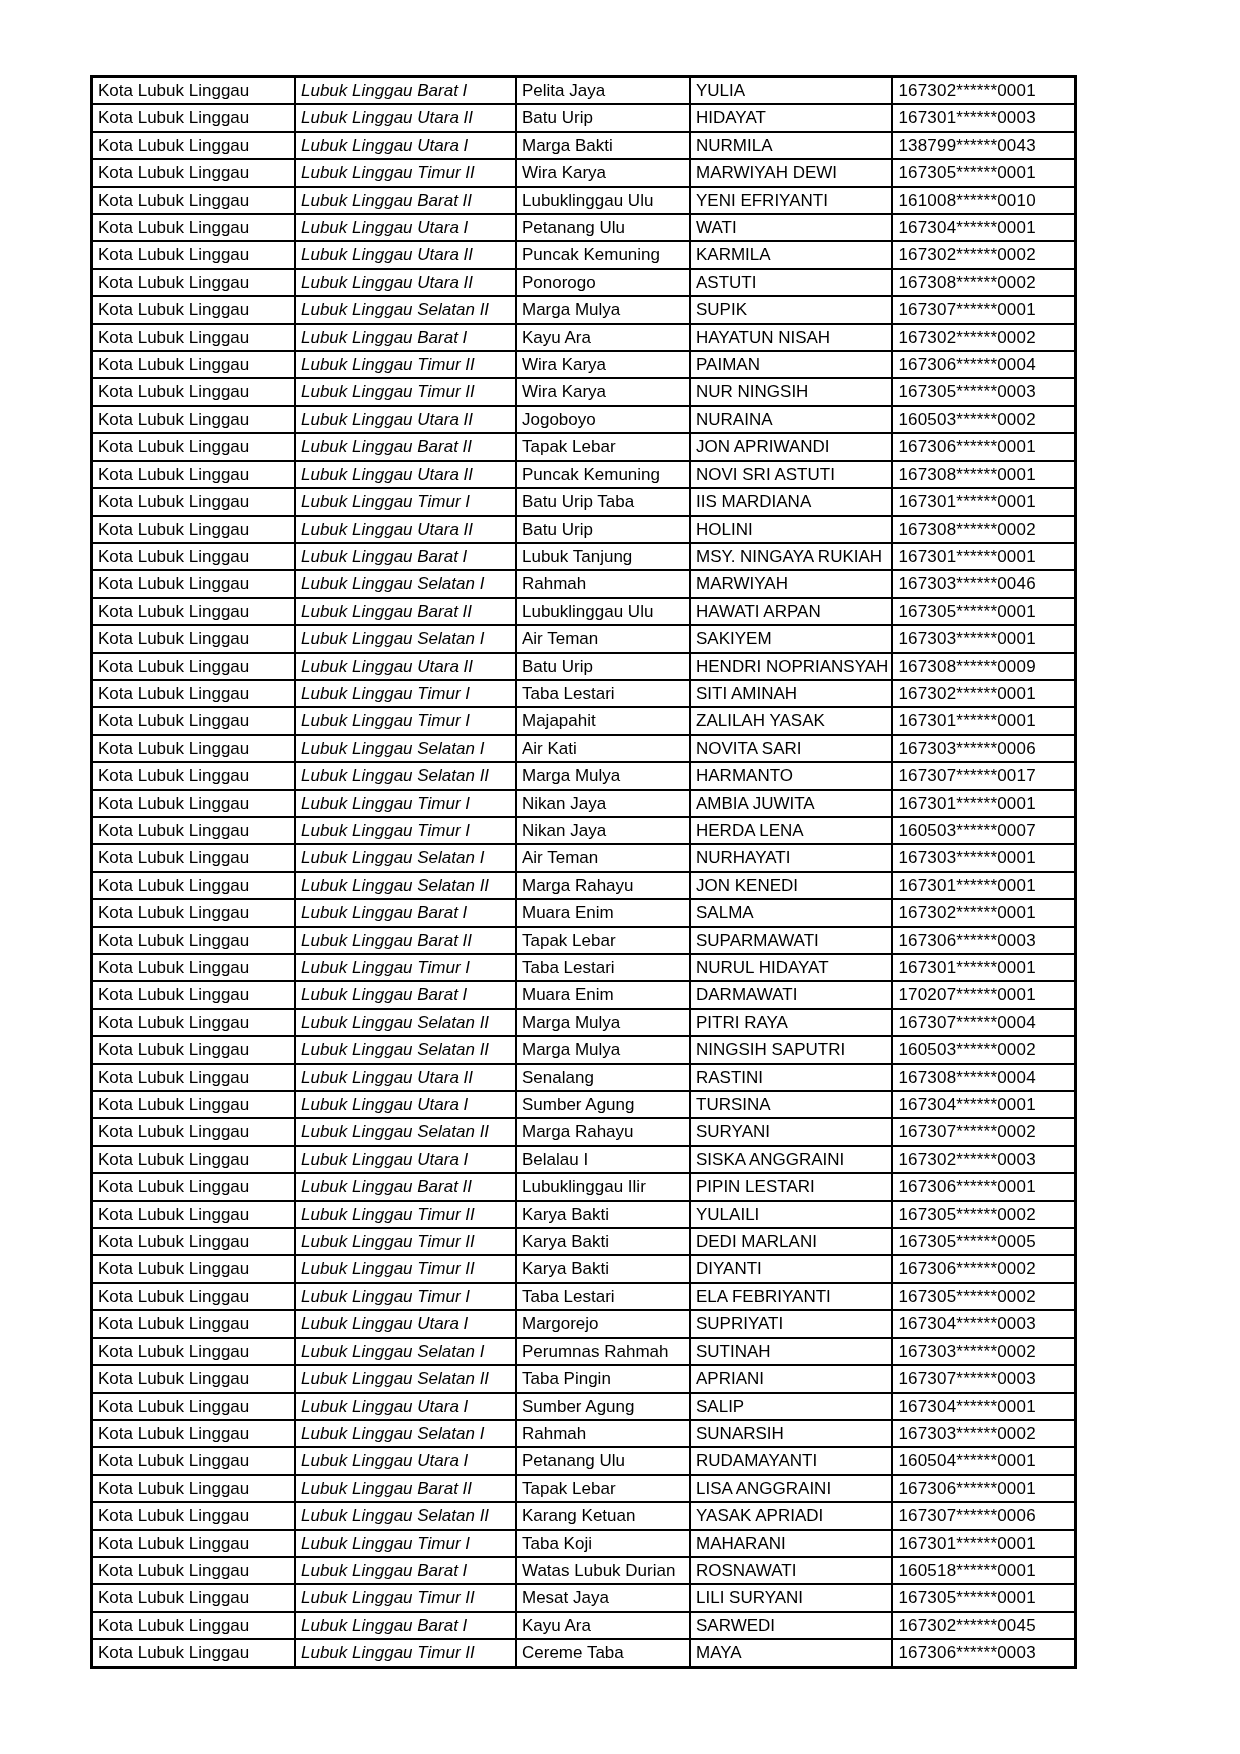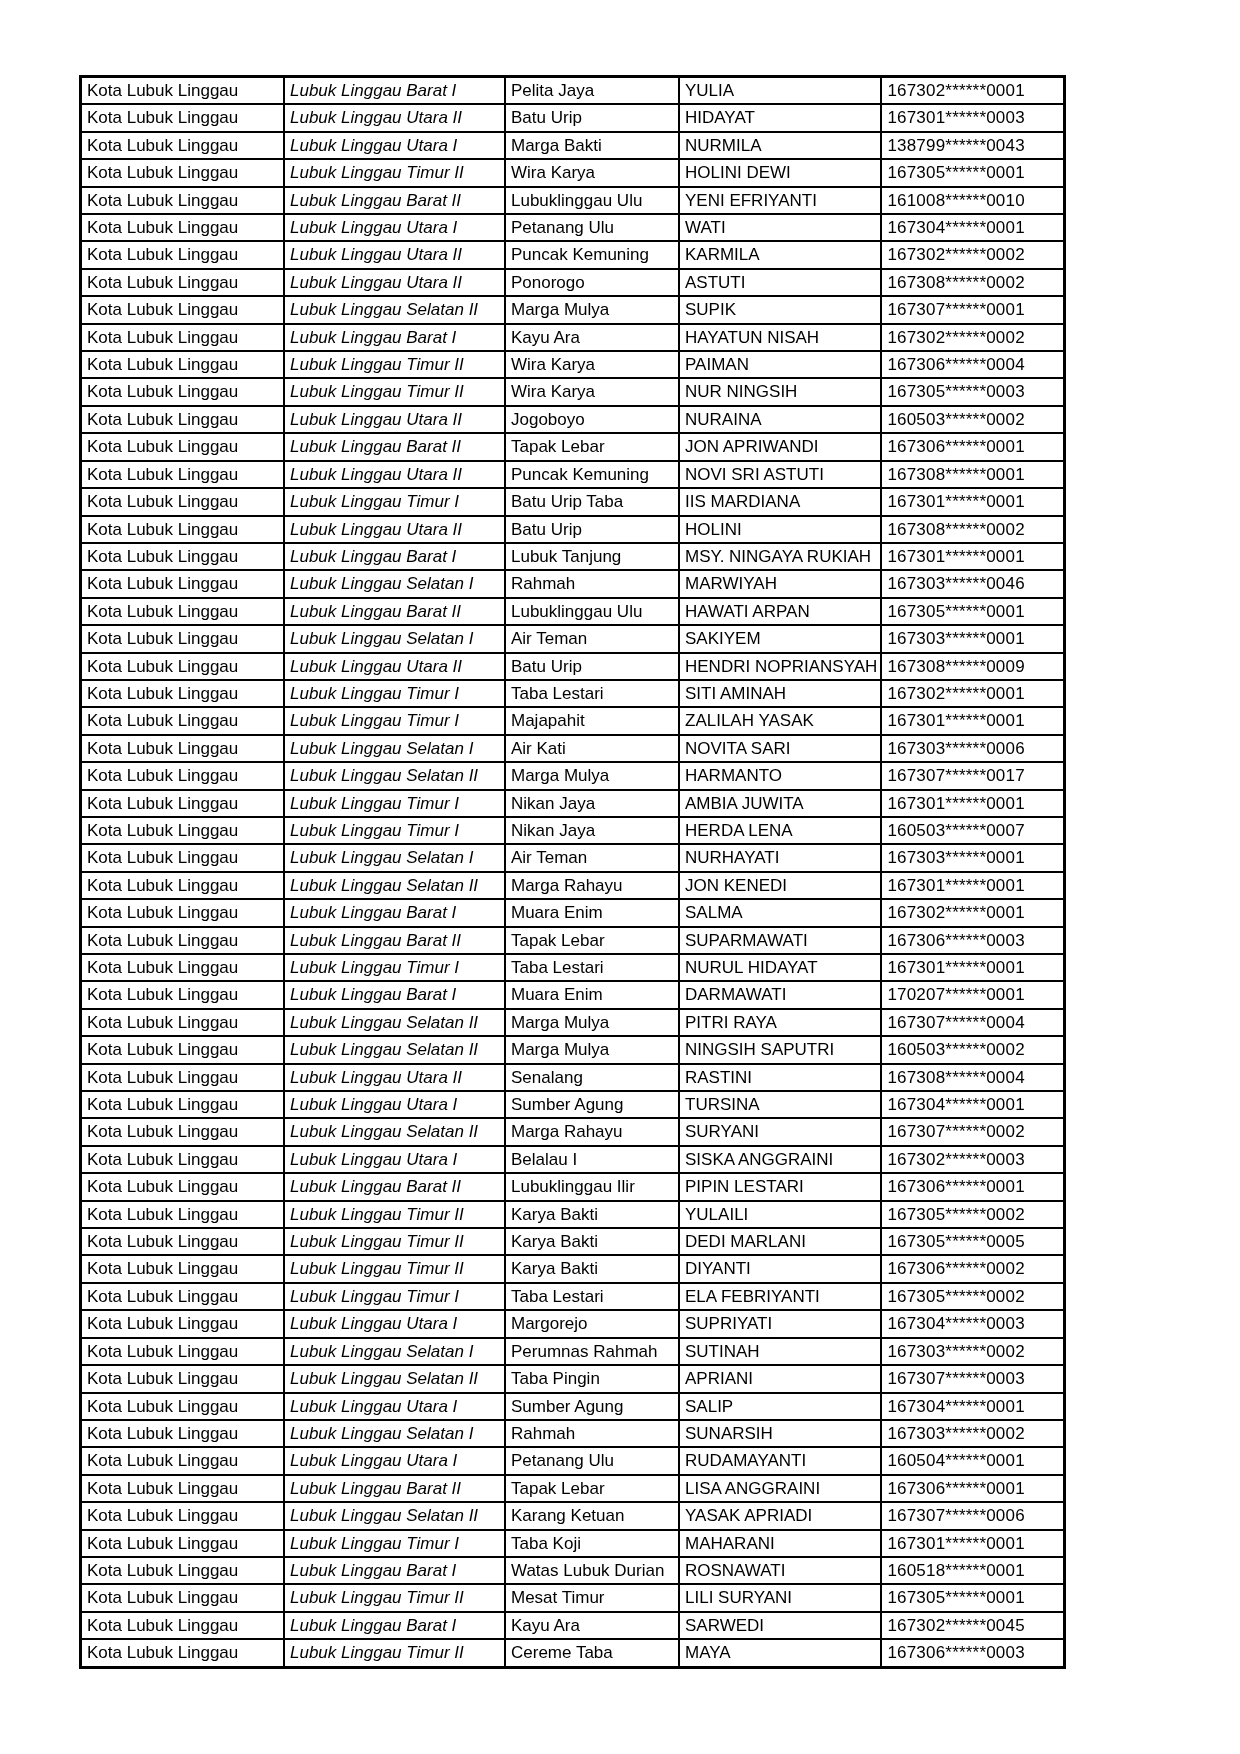--- a/index.html
+++ b/index.html
@@ -9,21 +9,21 @@
   }
   .page {
     position: relative;
     width: 1240px;
     height: 1754px;
     background: #ffffff;
     overflow: hidden;
   }
   table.records {
     position: absolute;
-    left: 79px;
+    left: 90px;
     top: 75px;
     border-collapse: collapse;
     table-layout: fixed;
     border: 3px solid #000000;
   }
   table.records td {
     border: 2px solid #000000;
     font-family: "Liberation Sans", "DejaVu Sans", sans-serif;
     font-size: 17px;
     color: #000000;
@@ -67,21 +67,21 @@
           <td class="col-0">Kota Lubuk Linggau</td>
           <td class="col-1">Lubuk Linggau Utara I</td>
           <td class="col-2">Marga Bakti</td>
           <td class="col-3">NURMILA</td>
           <td class="col-4">138799******0043</td>
         </tr>
         <tr>
           <td class="col-0">Kota Lubuk Linggau</td>
           <td class="col-1">Lubuk Linggau Timur II</td>
           <td class="col-2">Wira Karya</td>
-          <td class="col-3">HOLINI DEWI</td>
+          <td class="col-3">MARWIYAH DEWI</td>
           <td class="col-4">167305******0001</td>
         </tr>
         <tr>
           <td class="col-0">Kota Lubuk Linggau</td>
           <td class="col-1">Lubuk Linggau Barat II</td>
           <td class="col-2">Lubuklinggau Ulu</td>
           <td class="col-3">YENI EFRIYANTI</td>
           <td class="col-4">161008******0010</td>
         </tr>
         <tr>
@@ -430,21 +430,21 @@
         <tr>
           <td class="col-0">Kota Lubuk Linggau</td>
           <td class="col-1">Lubuk Linggau Barat I</td>
           <td class="col-2">Watas Lubuk Durian</td>
           <td class="col-3">ROSNAWATI</td>
           <td class="col-4">160518******0001</td>
         </tr>
         <tr>
           <td class="col-0">Kota Lubuk Linggau</td>
           <td class="col-1">Lubuk Linggau Timur II</td>
-          <td class="col-2">Mesat Timur</td>
+          <td class="col-2">Mesat Jaya</td>
           <td class="col-3">LILI SURYANI</td>
           <td class="col-4">167305******0001</td>
         </tr>
         <tr>
           <td class="col-0">Kota Lubuk Linggau</td>
           <td class="col-1">Lubuk Linggau Barat I</td>
           <td class="col-2">Kayu Ara</td>
           <td class="col-3">SARWEDI</td>
           <td class="col-4">167302******0045</td>
         </tr>

